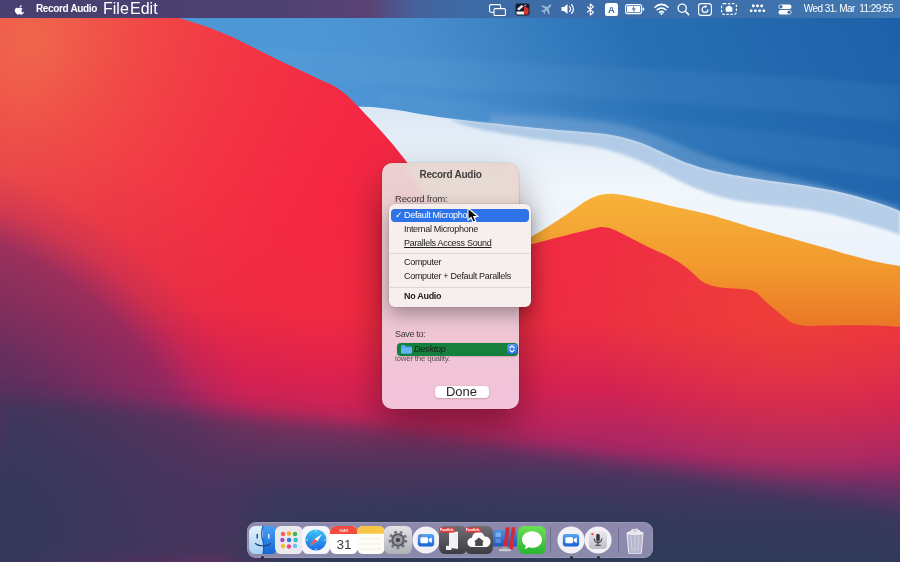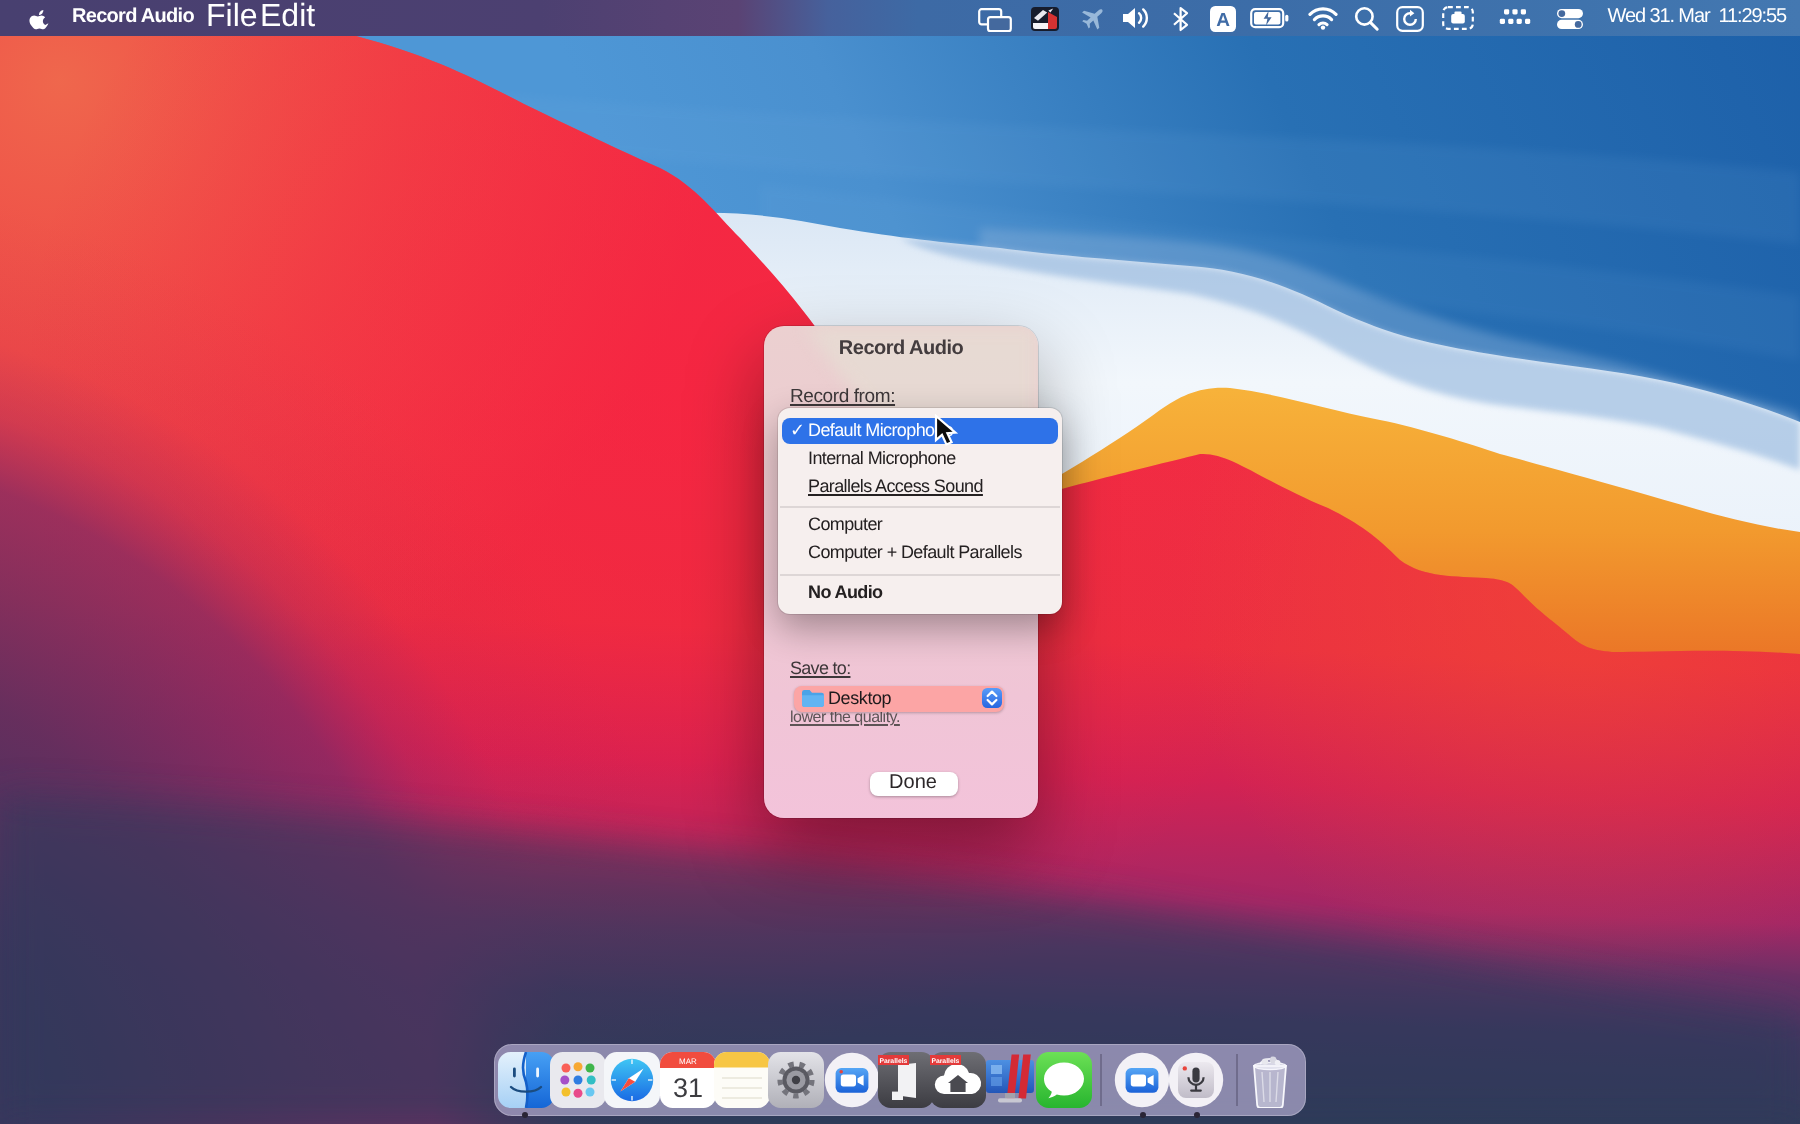--- a/index.html
+++ b/index.html
@@ -7,32 +7,32 @@
        font-family:"Liberation Sans",sans-serif;}
   #wall{position:absolute;left:0;top:0;}
   #mbar{position:absolute;left:0;top:0;width:900px;height:18px;
     background:linear-gradient(90deg,#484070 0%,#4c4071 30%,#564273 37%,#5a4374 41%,#46619c 46%,#3d6aa5 51%,#3c6da8 70%,#3f73ad 88%,#4478b1 100%);}
   #mbar .t{position:absolute;top:0;height:18px;line-height:18px;color:#ffffff;font-size:16px;}
   #dlg{position:absolute;left:382px;top:163px;width:137px;height:246px;border-radius:10px;
     background:linear-gradient(180deg,#ebd0d0 0%,#edc9d0 40%,#f0c5d6 75%,#f3c3da 100%);
     box-shadow:0 16px 38px rgba(0,0,0,0.38), 0 0 0 0.5px rgba(0,0,0,0.12);}
   #dlg .ttl{position:absolute;left:0;width:137px;top:6px;text-align:center;
     font-size:10px;letter-spacing:-0.25px;font-weight:bold;color:#433c3e;}
-  .lbl{position:absolute;font-size:10px;color:#3d3739;text-decoration:underline;}
+  .lbl{position:absolute;font-size:10px;color:#3d3739;}
   #menu{position:absolute;left:389px;top:204px;width:142px;height:103px;border-radius:6px;
     background:#f6efee;box-shadow:0 7px 18px rgba(0,0,0,0.33), 0 0 0 0.5px rgba(0,0,0,0.1);}
   #menu .row{position:absolute;left:15px;font-size:9px;letter-spacing:-0.3px;color:#242021;line-height:13px;height:13px;white-space:nowrap;}
   #menu .sel{position:absolute;left:2px;top:4.5px;width:138px;height:13px;border-radius:4px;background:#2e72e8;}
   #menu .sep{position:absolute;left:1px;width:140px;height:1px;background:#ddd6d6;}
-  #sel{position:absolute;left:397px;top:342.5px;width:105px;height:13px;border-radius:4px;
-    background:#fca5a5;box-shadow:0 0.5px 1.5px rgba(0,0,0,0.25);}
+  #sel{position:absolute;left:397px;top:342.5px;width:121px;height:13px;border-radius:4px;
+    background:#15803d;box-shadow:0 0.5px 1.5px rgba(0,0,0,0.25);font-style:italic;}
   #sel .txt{position:absolute;left:17px;top:0;font-size:9px;letter-spacing:-0.2px;line-height:13px;color:#1e1a1c;}
-  #done{position:absolute;left:434.5px;top:385.5px;width:44px;height:12.5px;border-radius:4px;
+  #done{position:absolute;left:434.5px;top:385.5px;width:54px;height:12.5px;border-radius:4px;
     background:#ffffff;box-shadow:0 0.5px 1.5px rgba(0,0,0,0.3);
-    font-size:10px;line-height:12.5px;text-align:center;color:#2c2729;}
+    font-size:13px;line-height:12.5px;text-align:center;color:#2c2729;}
   #dock{position:absolute;left:247px;top:522px;width:406px;height:36px;border-radius:9px;
     background:rgba(186,179,216,0.66);box-shadow:inset 0 0 0 0.5px rgba(255,255,255,0.25);}
   .di{position:absolute;top:526px;width:28px;height:28px;}
   .ddot{position:absolute;top:556px;width:3px;height:3px;border-radius:50%;background:#2a2535;}
   .dsep{position:absolute;top:527px;width:1px;height:26px;background:rgba(60,55,80,0.35);}
 </style>
 </head>
 <body>
 <svg id="wall" width="900" height="562" viewBox="0 0 900 562">
   <defs>

